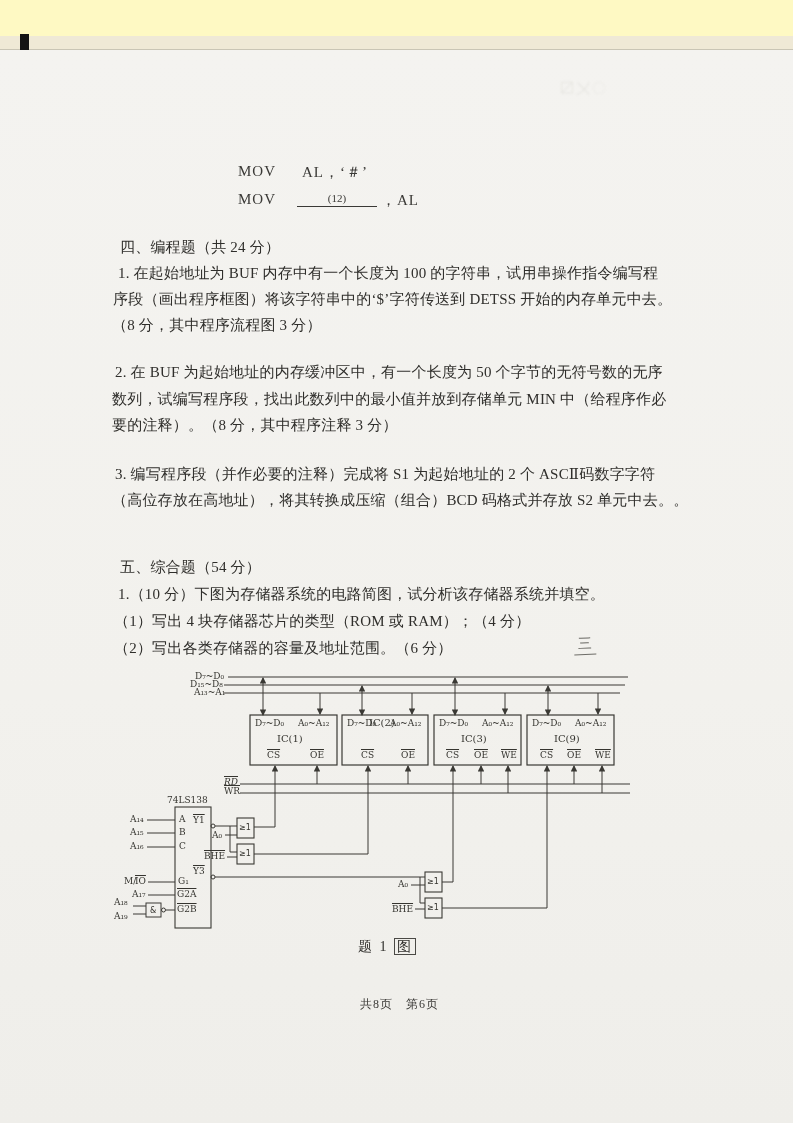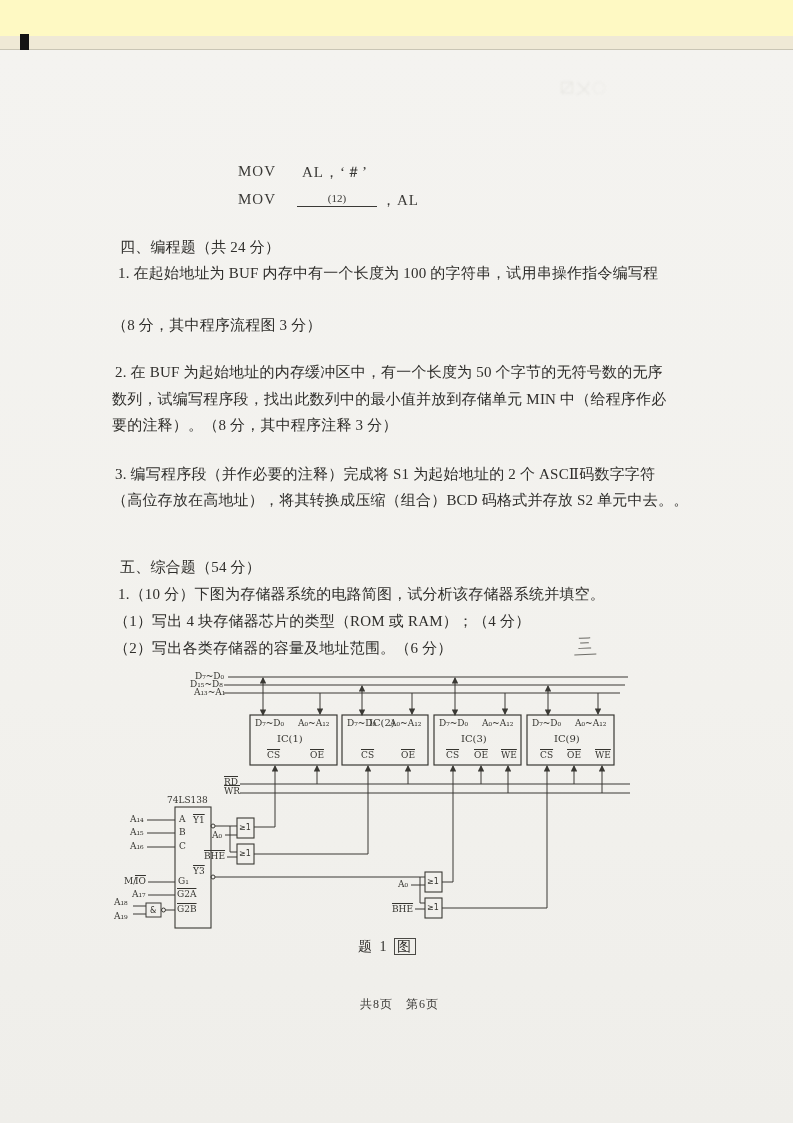--- a/index.html
+++ b/index.html
@@ -38,20 +38,21 @@
   <div class="page">
 
     <span class="txt code" style="left:238px;top:113px;">MOV</span>
     <span class="txt code" style="left:302px;top:113px;">AL，‘＃’</span>
     <span class="txt code" style="left:238px;top:141px;">MOV</span>
     <span class="blank" style="left:297px;top:138px;width:80px;"><span class="num">(12)</span></span>
     <span class="txt code" style="left:381px;top:141px;">，AL</span>
 
     <div class="txt" style="left:120px;top:188px;">四、编程题（共 24 分）</div>
     <div class="txt" style="left:118px;top:214px;">1.  在起始地址为 BUF 内存中有一个长度为 100 的字符串，试用串操作指令编写程</div>
+    <div class="txt" style="left:113px;top:240px;">序段（画出程序框图）将该字符串中的‘$’字符传送到 DETSS 开始的内存单元中去。</div>
     <div class="txt" style="left:112px;top:266px;">（8 分，其中程序流程图 3 分）</div>
 
     <div class="txt" style="left:115px;top:313px;">2.  在 BUF 为起始地址的内存缓冲区中，有一个长度为 50 个字节的无符号数的无序</div>
     <div class="txt" style="left:112px;top:340px;">数列，试编写程序段，找出此数列中的最小值并放到存储单元 MIN 中（给程序作必</div>
     <div class="txt" style="left:112px;top:366px;">要的注释）。（8 分，其中程序注释 3 分）</div>
 
     <div class="txt" style="left:115px;top:415px;">3.  编写程序段（并作必要的注释）完成将 S1 为起始地址的 2 个 ASCⅡ码数字字符</div>
     <div class="txt" style="left:112px;top:441px;">（高位存放在高地址），将其转换成压缩（组合）BCD 码格式并存放 S2 单元中去。。</div>
 
     <div class="txt" style="left:120px;top:508px;">五、综合题（54 分）</div>
@@ -171,21 +172,21 @@
     <span class="lbl ov" style="left:374px;top:91px;">OE</span>
     <span class="lbl ov" style="left:401px;top:91px;">WE</span>
 
     <span class="lbl" style="left:432px;top:59px;">D₇~D₀</span>
     <span class="lbl" style="left:475px;top:59px;">A₀~A₁₂</span>
     <span class="lbl big" style="left:454px;top:74px;">IC(9)</span>
     <span class="lbl ov" style="left:440px;top:91px;">CS</span>
     <span class="lbl ov" style="left:467px;top:91px;">OE</span>
     <span class="lbl ov" style="left:495px;top:91px;">WE</span>
 
-    <span class="lbl ov" style="left:124px;top:118px;">RD</span>
+    <span class="lbl ov" style="left:124px;top:118px;font-style:italic;">RD</span>
     <span class="lbl ov" style="left:124px;top:127px;">WR</span>
 
     <span class="lbl" style="left:67px;top:136px;">74LS138</span>
     <span class="lbl" style="left:79px;top:155px;">A</span>
     <span class="lbl" style="left:79px;top:168px;">B</span>
     <span class="lbl" style="left:79px;top:182px;">C</span>
     <span class="lbl" style="left:78px;top:217px;">G₁</span>
     <span class="lbl ov" style="left:77px;top:230px;">G2A</span>
     <span class="lbl ov" style="left:77px;top:245px;">G2B</span>
     <span class="lbl ov" style="left:93px;top:156px;">Y1</span>

